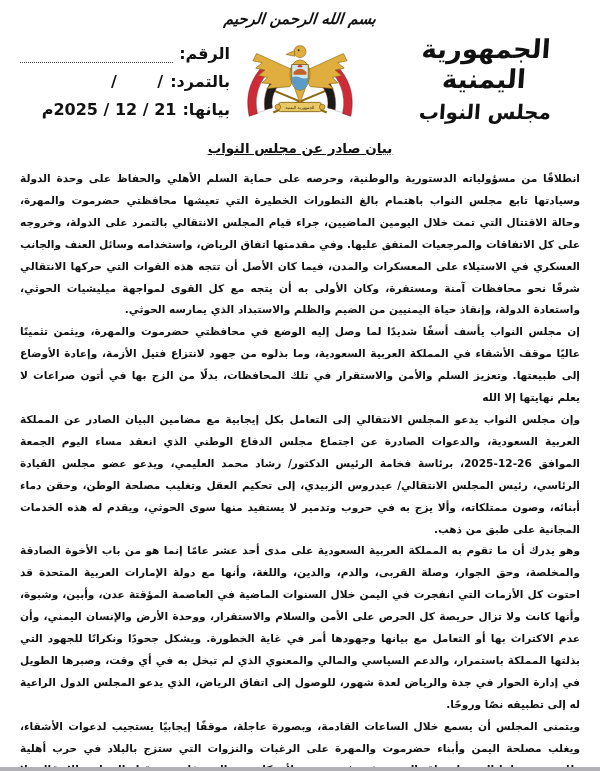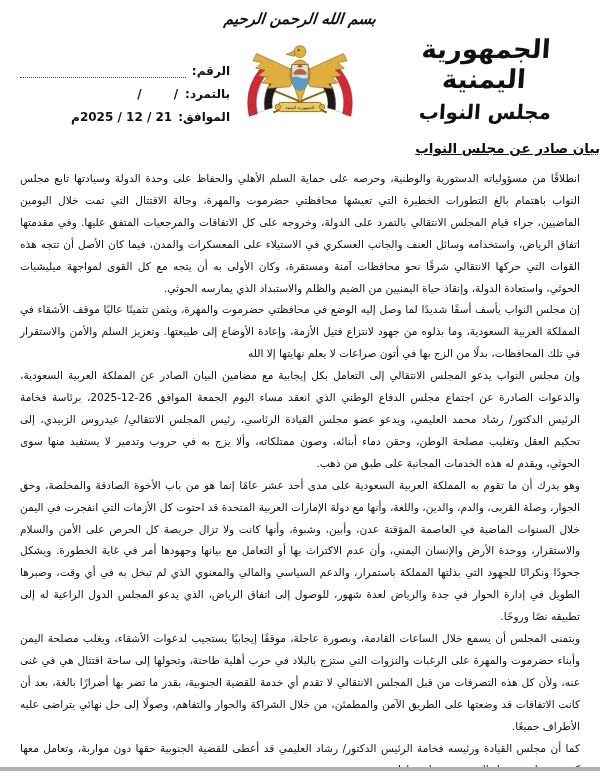--- a/index.html
+++ b/index.html
@@ -27,44 +27,44 @@
   }
   .org-calligraphy{
     position:absolute;top:34px;right:10px;width:210px;
     text-align:center;
   }
   .org-line1{font-size:26px;font-weight:bold;letter-spacing:-1px;transform:skewX(-4deg);}
   .org-line2{font-size:20px;font-weight:bold;margin-top:6px;transform:skewX(-4deg);}
   .ref-fields{
     position:absolute;top:44px;left:20px;width:210px;
     direction:rtl;text-align:right;
-    font-size:12px;font-weight:bold;margin-top:20px;
+    font-size:16px;font-weight:bold;
   }
   .ref-row{display:flex;align-items:flex-end;margin-bottom:9px;white-space:nowrap;}
   .ref-row .lbl{margin-left:6px;}
   .dotted-line{
     flex:1;border-bottom:1.5px dotted #444;height:12px;min-width:120px;
   }
   .ref-val{font-weight:bold;letter-spacing:1px;}
   
   .doc-title{
-    text-align:right;
+    text-align:center;
     font-size:13.5px;font-weight:bold;
     text-decoration:underline;
     margin:6px 0 12px 0;
   }
   
   .content{padding:0 20px;}
   .content p{
     margin:0;
     font-size:10.6px;
     line-height:21.9px;
     text-align:justify;
     text-align-last:right;
-    font-weight:400;
+    font-weight:700;
   }
   .page-bottom-edge{
     position:absolute;left:0;bottom:0;width:100%;height:4px;
     background:#b2b2b6;
   }
 </style>
 </head>
 <body>
 
 <div class="page">
@@ -130,21 +130,21 @@
     <div class="ref-fields">
       <div class="ref-row">
         <span class="lbl">الرقم:</span>
         <span class="dotted-line"></span>
       </div>
       <div class="ref-row">
         <span class="lbl">بالتمرد:</span>
         <span class="ref-val">/&nbsp;&nbsp;&nbsp;&nbsp;&nbsp;&nbsp;/</span>
       </div>
       <div class="ref-row">
-        <span class="lbl">الموافق:</span>
+        <span class="lbl">بيانها:</span>
         <span class="ref-val">21 / 12 / 2025م</span>
       </div>
     </div>
   </div>
 
   <div class="doc-title">بيان صادر عن مجلس النواب</div>
 
   <div class="content">
     <p>انطلاقًا من مسؤولياته الدستورية والوطنية، وحرصه على حماية السلم الأهلي والحفاظ على وحدة الدولة وسيادتها تابع مجلس النواب باهتمام بالغ التطورات الخطيرة التي تعيشها محافظتي حضرموت والمهرة، وحالة الاقتتال التي تمت خلال اليومين الماضيين، جراء قيام المجلس الانتقالي بالتمرد على الدولة، وخروجه على كل الاتفاقات والمرجعيات المتفق عليها. وفي مقدمتها اتفاق الرياض، واستخدامه وسائل العنف والجانب العسكري في الاستيلاء على المعسكرات والمدن، فيما كان الأصل أن تتجه هذه القوات التي حركها الانتقالي شرقًا نحو محافظات آمنة ومستقرة، وكان الأولى به أن يتجه مع كل القوى لمواجهة ميليشيات الحوثي، واستعادة الدولة، وإنقاذ حياة اليمنيين من الضيم والظلم والاستبداد الذي يمارسه الحوثي.</p>
     <p>إن مجلس النواب يأسف أسفًا شديدًا لما وصل إليه الوضع في محافظتي حضرموت والمهرة، ويثمن تثمينًا عاليًا موقف الأشقاء في المملكة العربية السعودية، وما بذلوه من جهود لانتزاع فتيل الأزمة، وإعادة الأوضاع إلى طبيعتها. وتعزيز السلم والأمن والاستقرار في تلك المحافظات، بدلًا من الزج بها في أتون صراعات لا يعلم نهايتها إلا الله</p>

